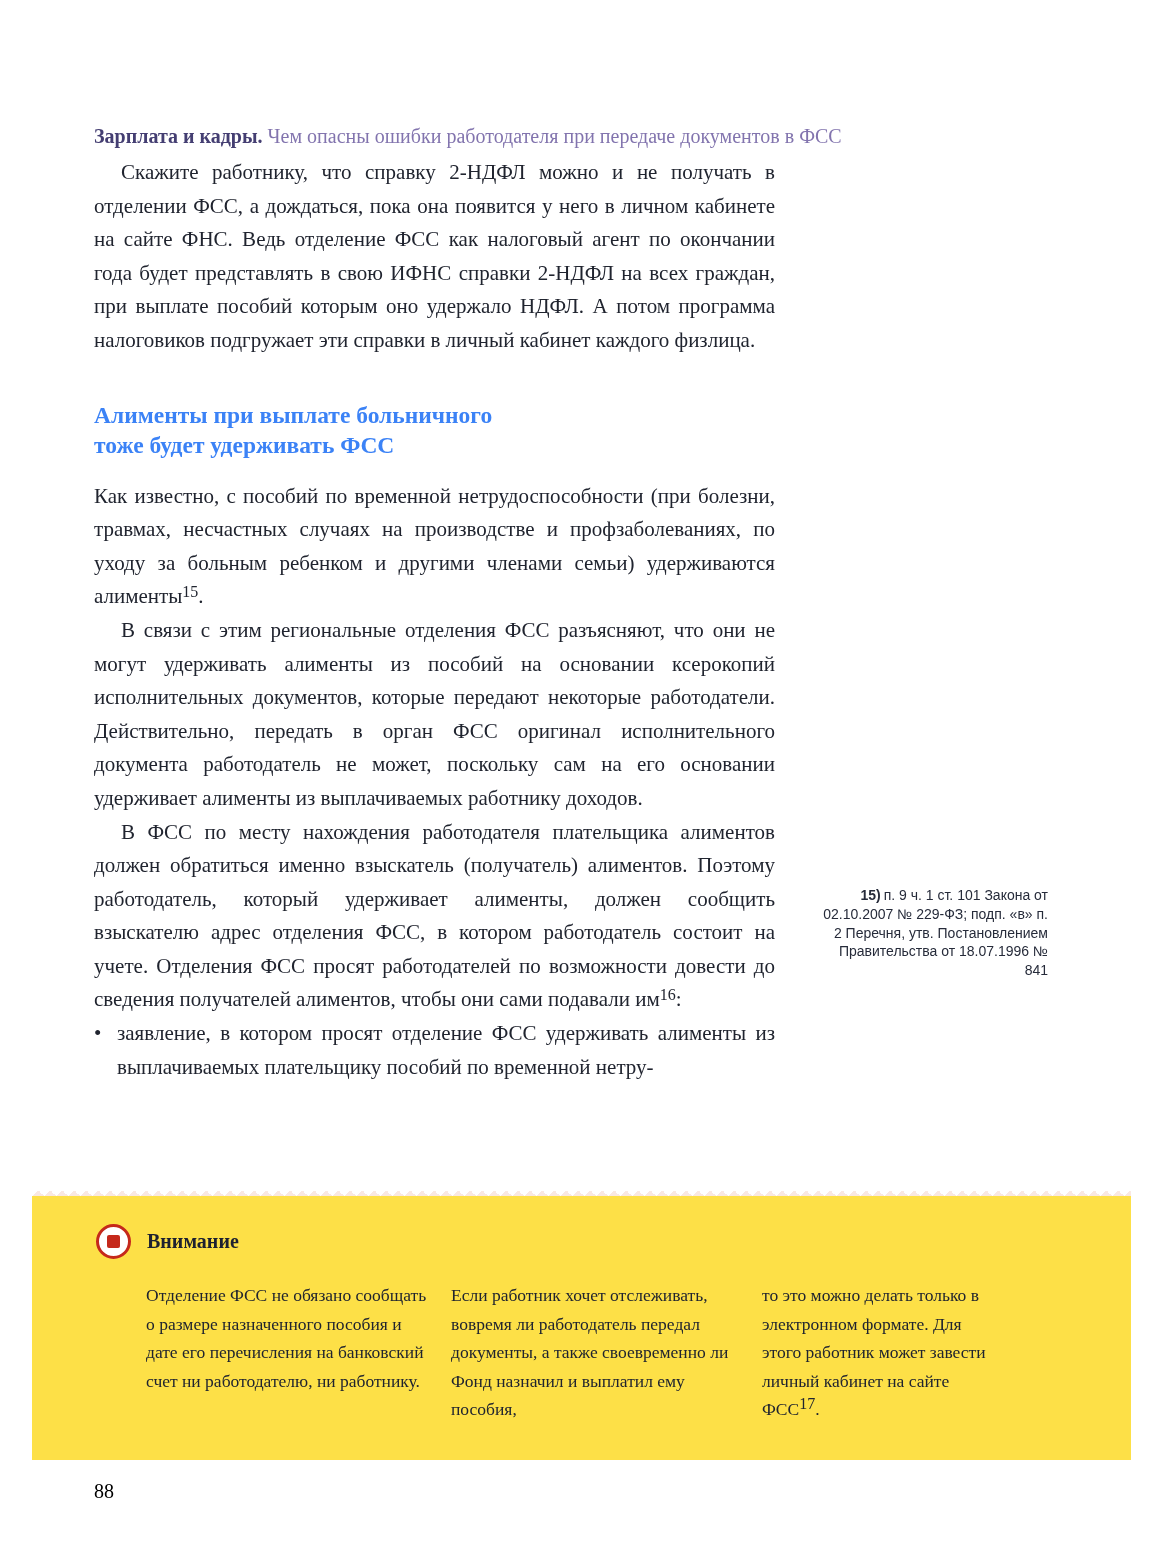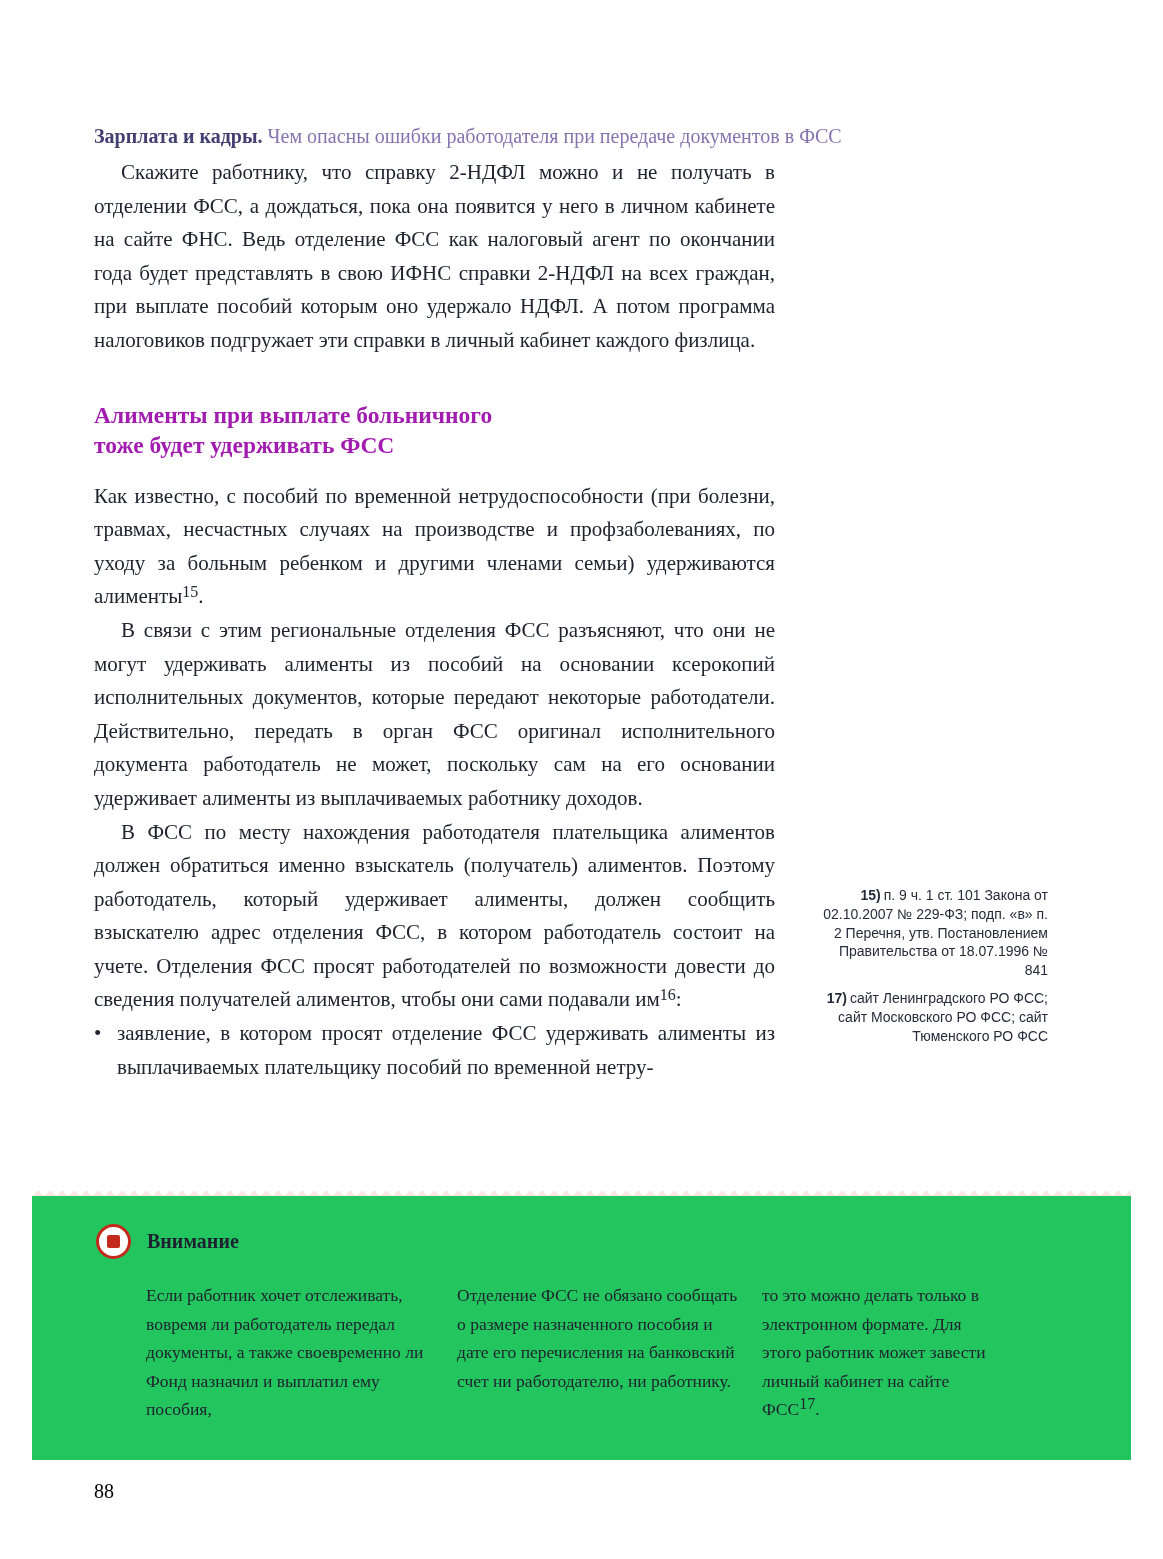--- a/index.html
+++ b/index.html
@@ -35,21 +35,21 @@
     width: 681px;
     font-size: 21px;
     line-height: 33.6px;
   }
   .main-col p { text-align: justify; hyphens: auto; }
   .main-col p.indent { text-indent: 27px; }
   .heading {
     font-size: 23.5px;
     line-height: 30px;
     font-weight: bold;
-    color: #a21caf;
+    color: #3b82f6;
     white-space: pre-line;
     margin: 42px 0 20px 0;
   }
   sup.ref {
     font-size: 16px;
     line-height: 0;
     vertical-align: 6px;
   }
   .bullet { display: flex; }
   .bullet-marker { width: 23px; flex: none; }
@@ -69,21 +69,21 @@
   .footnote { margin-bottom: 9px; text-align: right; }
   .footnote .fn-num { font-weight: bold; margin-right: 3px; }
 
   
   .attention {
     position: absolute;
     left: 32px;
     top: 1196px;
     width: 1099px;
     height: 264px;
-    background: #22c55e;
+    background: #fde047;
   }
   .attention::before {
     content: "";
     position: absolute;
     left: 0;
     top: -6px;
     width: 100%;
     height: 6px;
     background: conic-gradient(from 135deg at 50% 0%, #f9e8e2 0 90deg, rgba(255,255,255,0) 90deg) 0 0 / 12px 6px repeat-x;
   }
@@ -158,32 +158,31 @@
     <p class="indent"><span>В ФСС по месту нахождения работодателя плательщика алиментов должен обратиться именно взыскатель (получатель) алиментов. Поэтому работодатель, который удерживает алименты, должен сообщить взыскателю адрес отделения ФСС, в котором работодатель состоит на учете. Отделения ФСС просят работодателей по возможности довести до сведения получателей алиментов, чтобы они сами подавали им</span><sup class="ref">16</sup><span>:</span></p>
 
     <div class="bullet">
       <span class="bullet-marker">•</span>
       <span class="bullet-text">заявление, в котором просят отделение ФСС удерживать алименты из выплачиваемых плательщику пособий по временной нетру-</span>
     </div>
   </div>
 
   <div class="sidebar">
     <div class="footnote"><span class="fn-num">15)</span><span>п. 9 ч. 1 ст. 101 Закона от 02.10.2007 № 229-ФЗ; подп. «в» п. 2 Перечня, утв. Постановлением Правительства от 18.07.1996 № 841</span></div>
-    <div class="footnote"><span class="fn-num">17)</span><span>сайт Ленинградского РО ФСС; сайт Московского РО ФСС; сайт Тюменского РО ФСС</span></div>
   </div>
 
   <div class="attention">
     <div class="att-head">
       <span class="att-icon">
           <span class="att-icon-square"></span>
         </span>
       <span class="att-title">Внимание</span>
     </div>
     <div class="att-cols">
+      <p class="att-col att-col-1">Отделение ФСС не обязано сообщать о размере назначенного пособия и дате его перечисления на банковский счет ни работодателю, ни работнику.</p>
       <p class="att-col att-col-2">Если работник хочет отслеживать, вовремя ли работодатель передал документы, а также своевременно ли Фонд назначил и выплатил ему пособия,</p>
-      <p class="att-col att-col-1">Отделение ФСС не обязано сообщать о размере назначенного пособия и дате его перечисления на банковский счет ни работодателю, ни работнику.</p>
       <p class="att-col att-col-3"><span>то это можно делать только в электронном формате. Для этого работник может завести личный кабинет на сайте ФСС</span><sup class="ref">17</sup><span>.</span></p>
     </div>
   </div>
 
   <div class="page-number">88</div>
 
 </div>
 
 </body></html>

